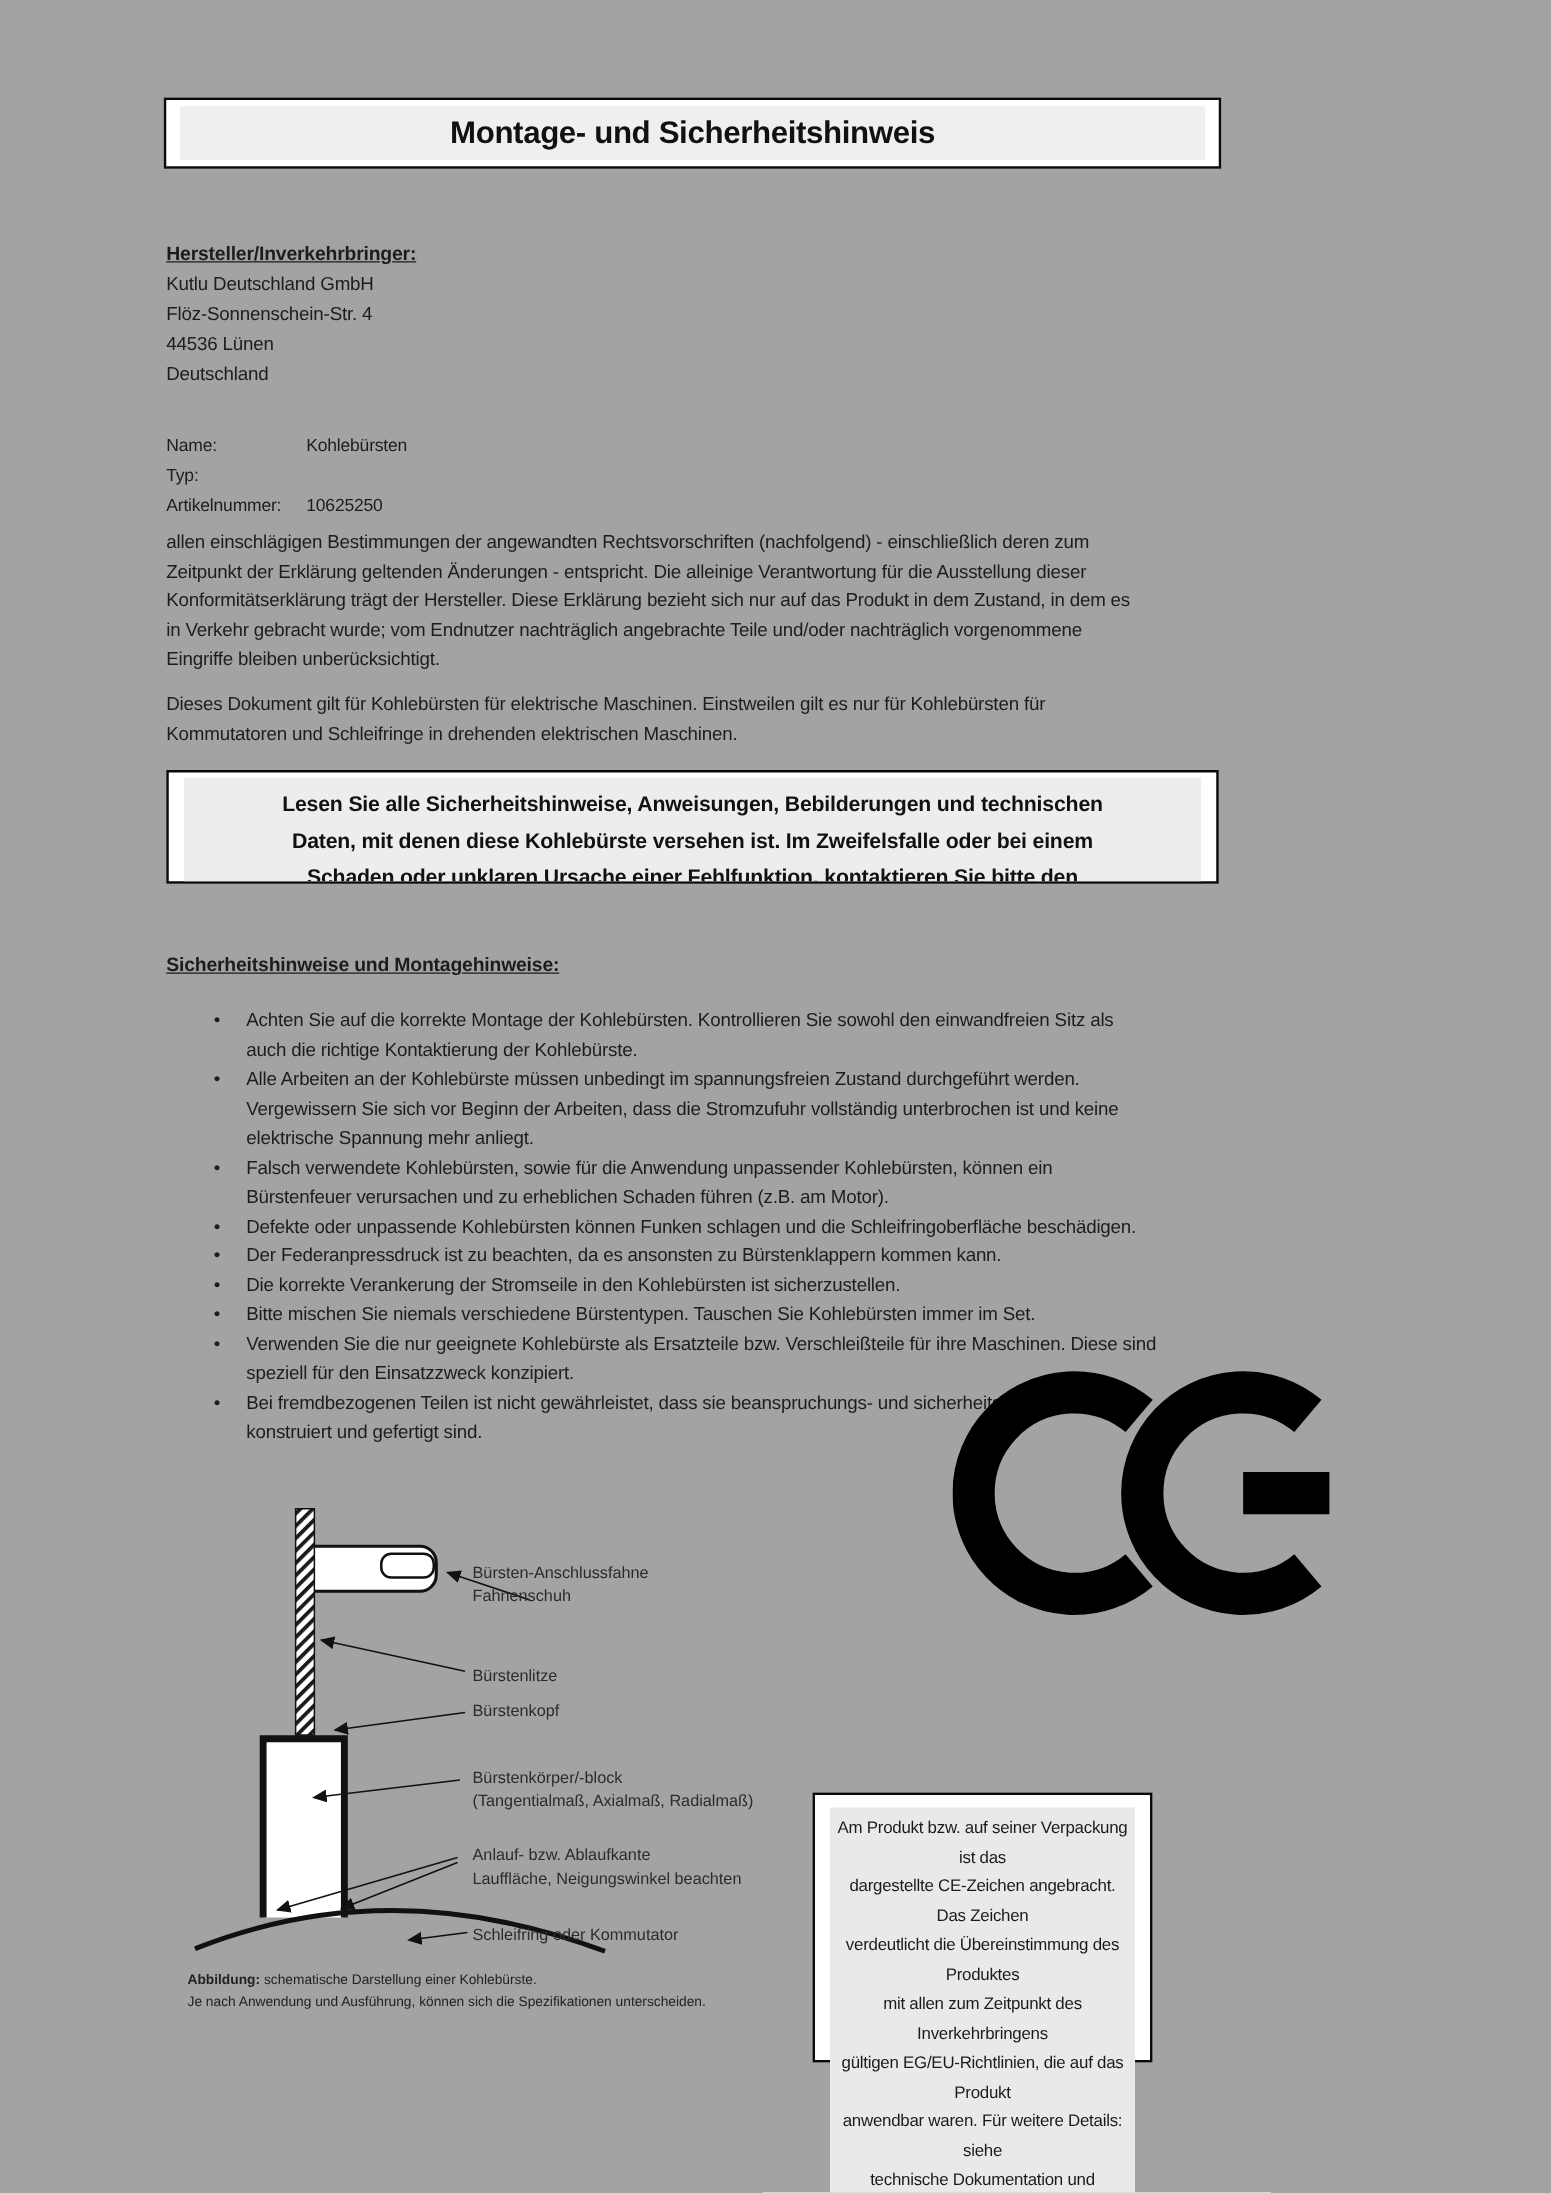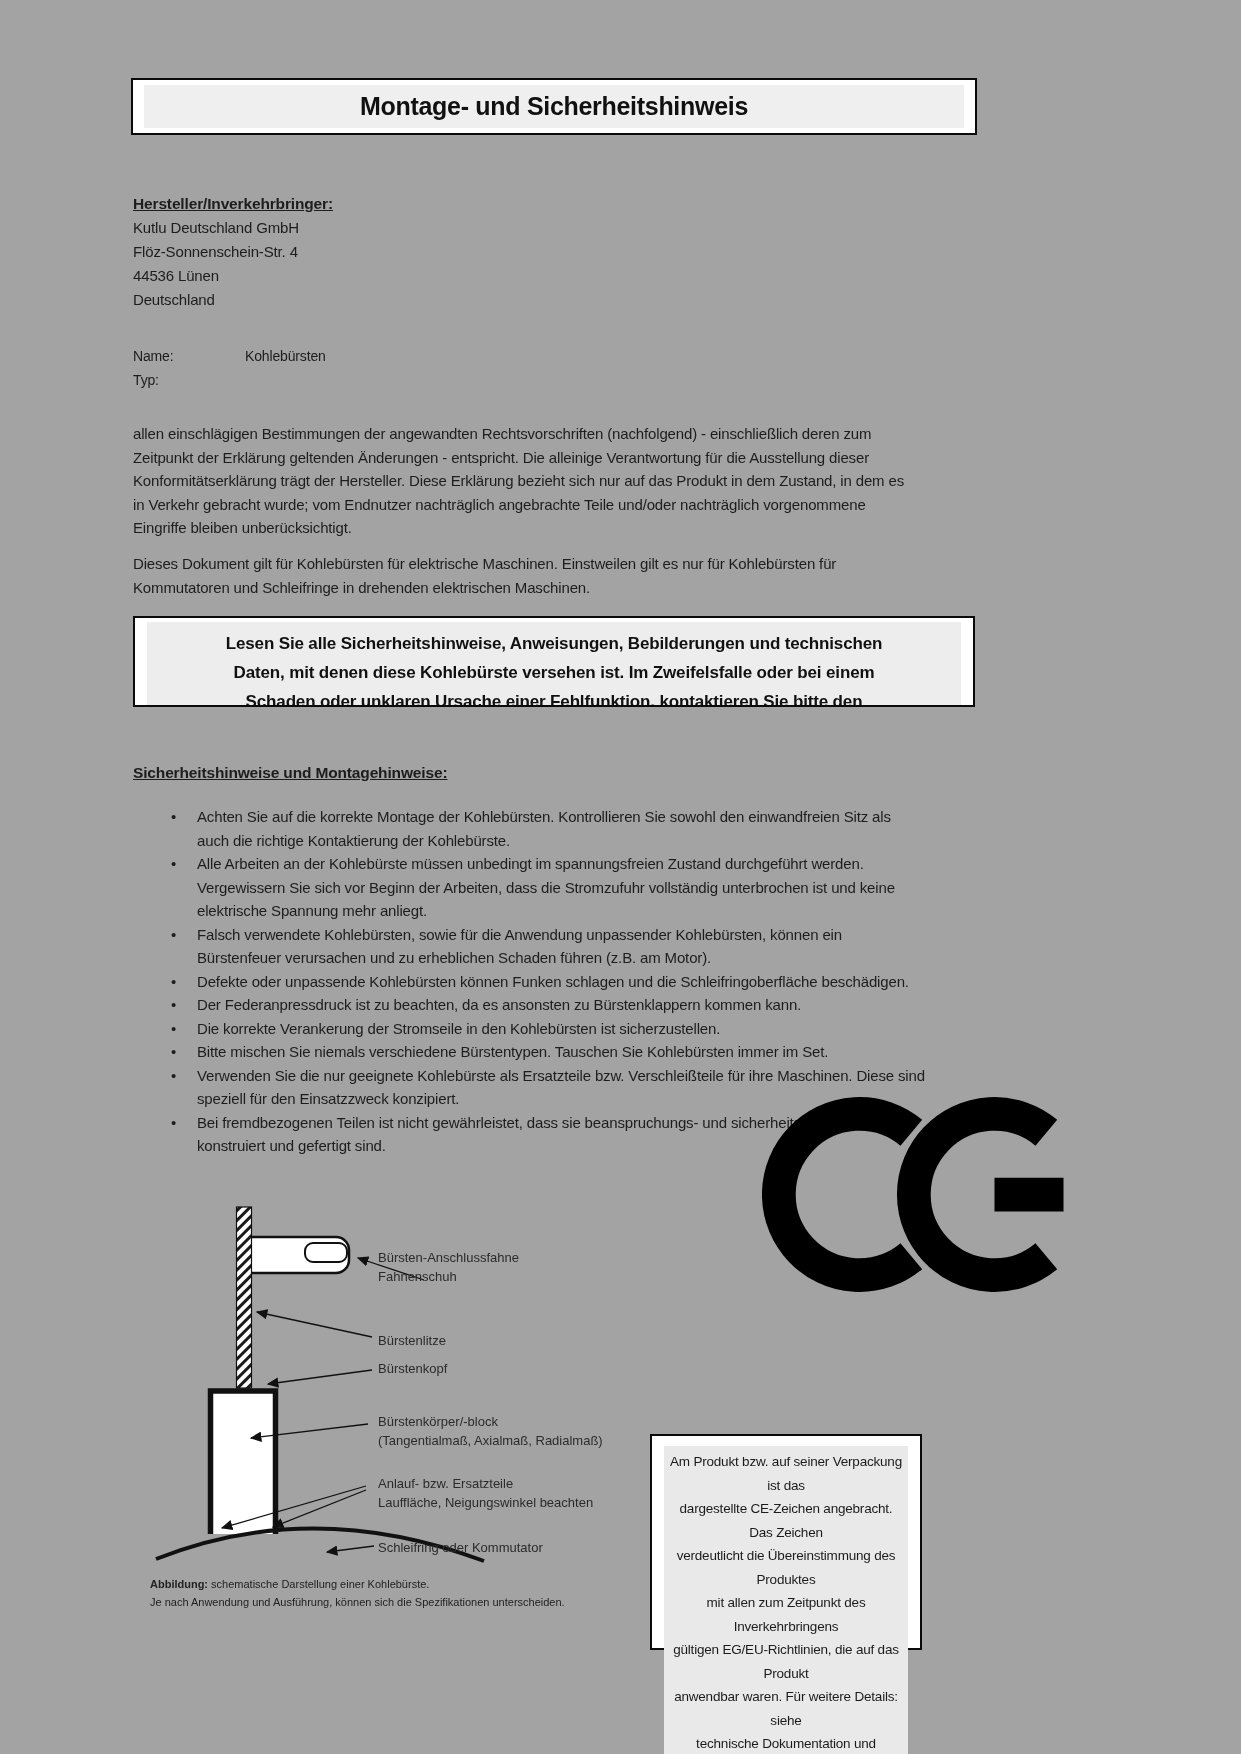--- a/index.html
+++ b/index.html
@@ -63,20 +63,24 @@
   </div>
 
   <div class="spec">
     <div class="row">
       <span class="lab">Name:</span>
       <span>Kohlebürsten</span>
     </div>
     <div class="row">
       <span class="lab">Typ:</span>
     </div>
+    <div class="row">
+      <span class="lab">Artikelnummer:</span>
+      <span>10625250</span>
+    </div>
   </div>
 
   <div class="para p1 pre">allen einschlägigen Bestimmungen der angewandten Rechtsvorschriften (nachfolgend) - einschließlich deren zum
 Zeitpunkt der Erklärung geltenden Änderungen - entspricht. Die alleinige Verantwortung für die Ausstellung dieser
 Konformitätserklärung trägt der Hersteller. Diese Erklärung bezieht sich nur auf das Produkt in dem Zustand, in dem es
 in Verkehr gebracht wurde; vom Endnutzer nachträglich angebrachte Teile und/oder nachträglich vorgenommene
 Eingriffe bleiben unberücksichtigt.</div>
   <div class="para p2 pre">Dieses Dokument gilt für Kohlebürsten für elektrische Maschinen. Einstweilen gilt es nur für Kohlebürsten für
 Kommutatoren und Schleifringe in drehenden elektrischen Maschinen.</div>
 
@@ -134,21 +138,21 @@
     <line x1="366" y1="1490" x2="273" y2="1527" stroke="#111" stroke-width="1.3" marker-end="url(#ah)"></line>
     <line x1="374" y1="1546" x2="327" y2="1552" stroke="#111" stroke-width="1.3" marker-end="url(#ah)"></line>
   </svg>
 
   <div class="dlabel pre" style="top:1248px">Bürsten-Anschlussfahne
 Fahnenschuh</div>
   <div class="dlabel pre" style="top:1331px">Bürstenlitze</div>
   <div class="dlabel pre" style="top:1359px">Bürstenkopf</div>
   <div class="dlabel pre" style="top:1412px">Bürstenkörper/-block
 (Tangentialmaß, Axialmaß, Radialmaß)</div>
-  <div class="dlabel pre" style="top:1474px">Anlauf- bzw. Ersatzteile
+  <div class="dlabel pre" style="top:1474px">Anlauf- bzw. Ablaufkante
 Lauffläche, Neigungswinkel beachten</div>
   <div class="dlabel pre" style="top:1538px">Schleifring oder Kommutator</div>
 
   <div class="caption">
     <div><b>Abbildung:</b><span> schematische Darstellung einer Kohlebürste.</span></div>
     <div>Je nach Anwendung und Ausführung, können sich die Spezifikationen unterscheiden.</div>
   </div>
 
   <svg class="ce" viewBox="0 0 440 300">
     <path d="M199.1,67.7 A107.5,107.5 0 1,0 199.1,232.3" fill="none" stroke="#000" stroke-width="45"></path>

